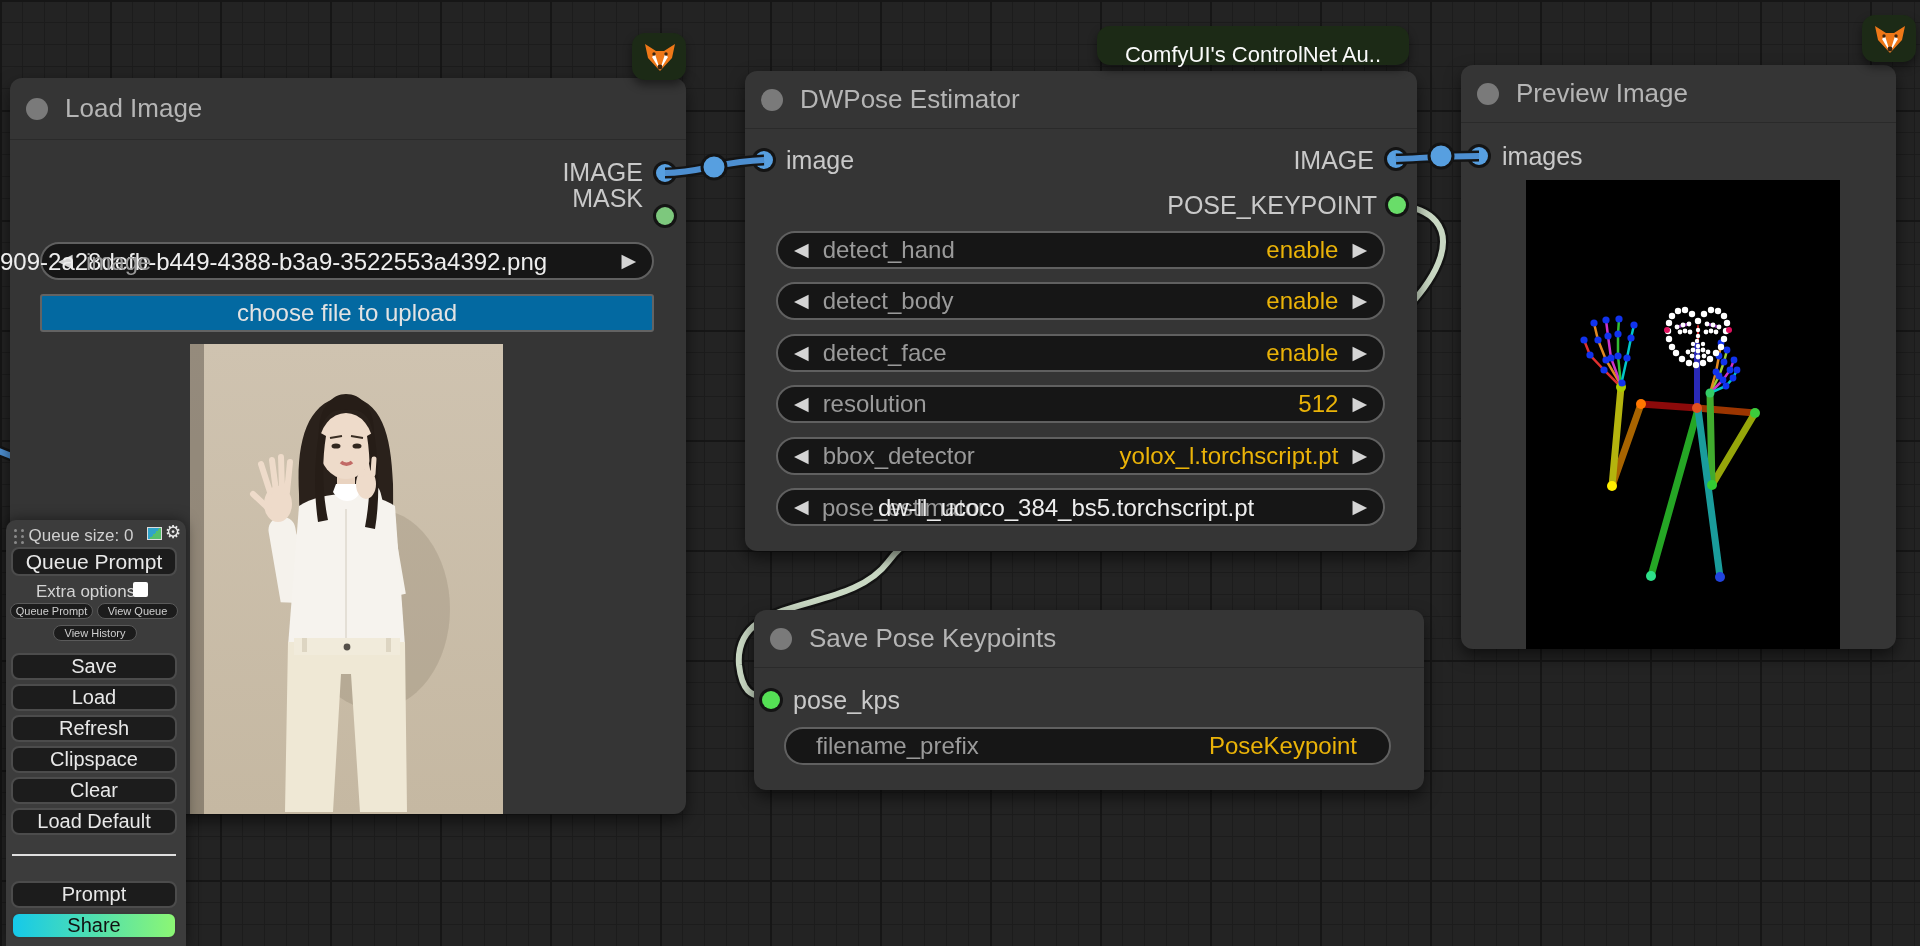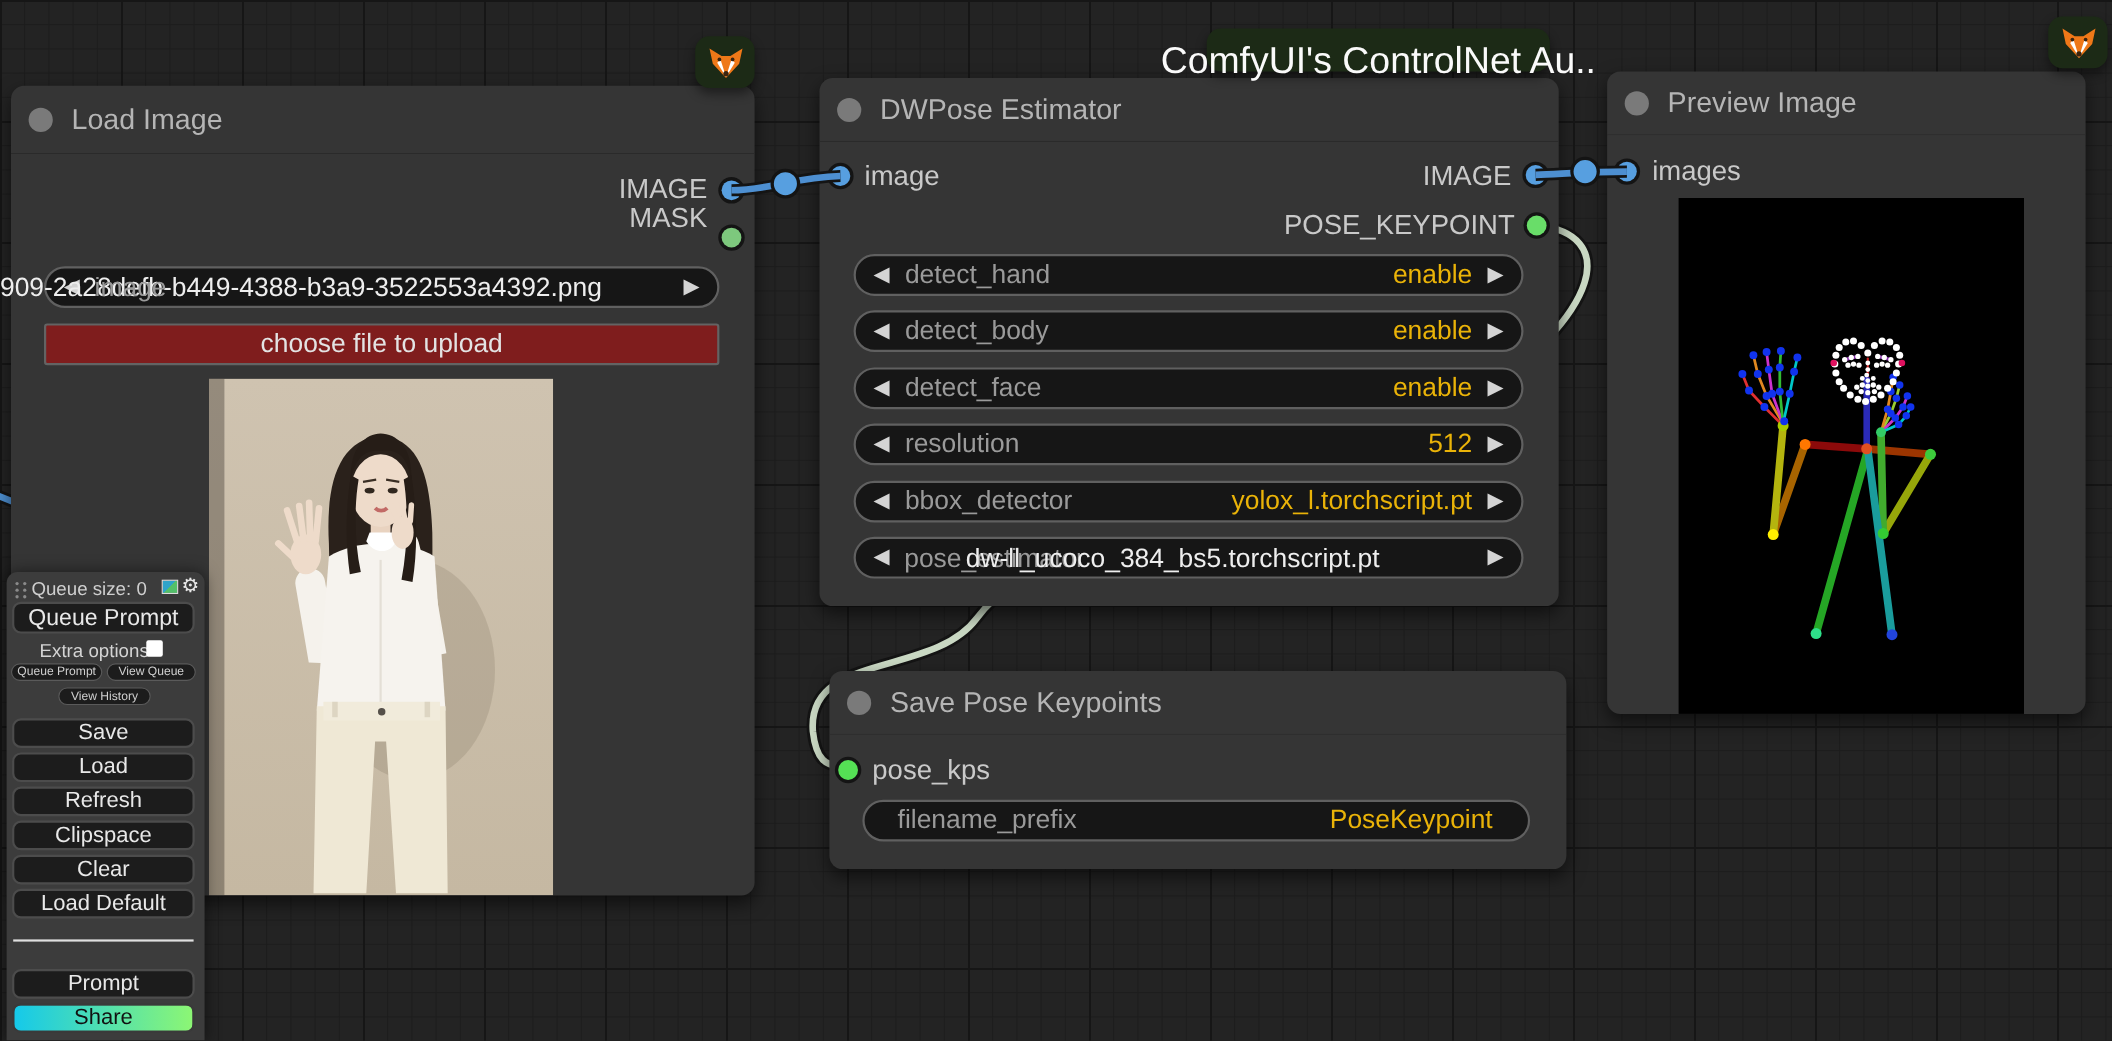--- a/index.html
+++ b/index.html
@@ -35,40 +35,40 @@
   .slotlabel { position:absolute; color:#c9c9c9; font-size:25px; white-space:nowrap; }
   .slotlabel.right { text-align:right; }
 
   .widget { position:absolute; height:38px; background:#161616;
     border:2px solid #606060; border-radius:19px; color:#e8e8e8;
     display:flex; align-items:center; font-size:24px; }
   .warrow { color:#d4d4d4; font-size:19px; line-height:38px; flex:none; }
   .wlabel { color:#9a9a9a; margin-left:14px; white-space:nowrap; }
   .wvalue { margin-left:auto; margin-right:14px; white-space:nowrap; color:#eab308; }
 
-  .btn-upload { position:absolute; height:38px; background:#7f1d1d; border:2px solid #636363;
+  .btn-upload { position:absolute; height:38px; background:#0369a1; border:2px solid #636363;
     border-radius:3px; color:#e3e3e3; font-size:24px; display:flex; align-items:center; justify-content:center; }
 
   .imgframe { position:absolute; overflow:hidden; }
 
   
   #menu { position:absolute; left:6px; top:520px; width:180px; height:426px;
     background:#3c3c3c; border-radius:10px 10px 0 0; z-index:10;
     box-shadow:0 0 14px rgba(0,0,0,.5); }
   .mbtn { position:absolute; left:5px; width:166px; height:27px; background:#1c1c1c;
     border:2px solid #4c4c4c; border-radius:8px; color:#e8e8e8; font-size:20px;
     display:flex; align-items:center; justify-content:center; cursor:pointer; }
   .msmall { position:absolute; height:16px; background:#1c1c1c; border:1px solid #5a5a5a;
     border-radius:8px; color:#cfcfcf; font-size:11px; display:flex; align-items:center; justify-content:center; }
   .mtext { position:absolute; color:#d4d4d4; }
 
   .badge { position:absolute; background:#1c2a16; border-radius:13px; z-index:7;
     display:flex; align-items:center; justify-content:center;
     box-shadow:0 5px 10px rgba(0,0,0,.45); }
-  .groupttl { color:#fafafa; font-size:34px; white-space:nowrap;margin-top:19px; }
+  .groupttl { color:#fafafa; font-size:22px; white-space:nowrap;margin-top:19px; }
 
   .overlap-label { position:absolute; color:#9a9a9a; font-size:24px; white-space:nowrap; }
   .overlap-value { position:absolute; color:#eee; font-size:24px; white-space:nowrap; }
 
   .handle-dots { display:grid; grid-template-columns:4px 4px; grid-gap:3px; }
   .handle-dots i { width:3px; height:3px; border-radius:50%; background:#8a8a8a; }
 </style>
 </head>
 <body>
 

